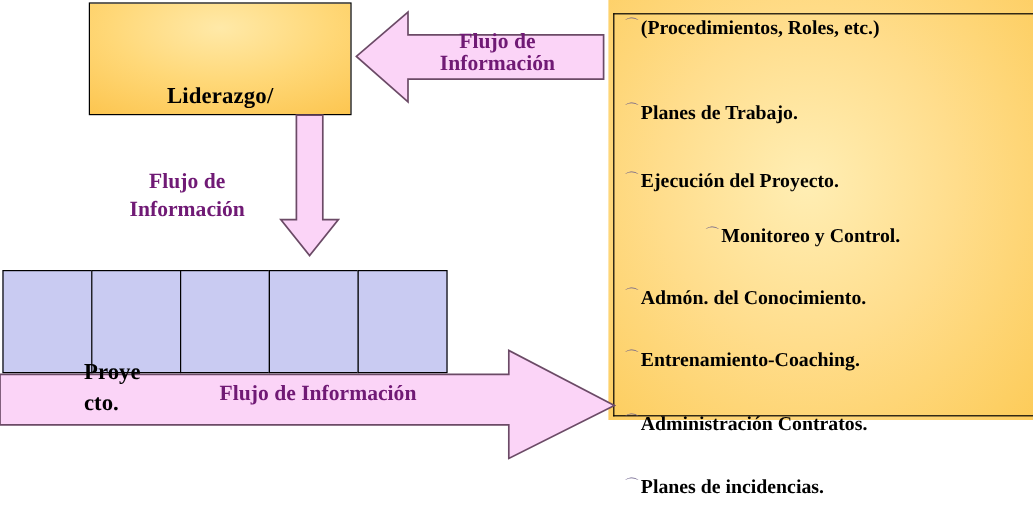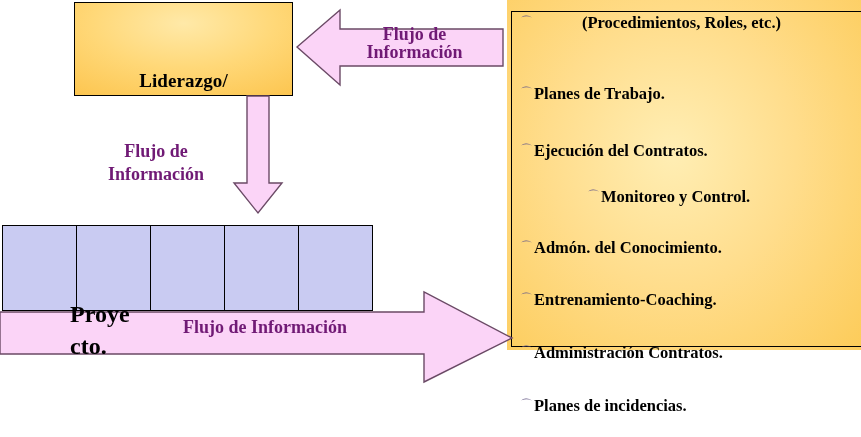--- a/index.html
+++ b/index.html
@@ -73,41 +73,41 @@
   .bullet-mark {
     width: 14px;
     flex: 0 0 14px;
     color: #6b5f8a;
     font-size: 13px;
     font-weight: normal;
     line-height: 1.25;
     font-family: "DejaVu Sans", sans-serif;
   }
   .bullet-text { display: block; }
-  .bullet-text .l2 { display: block; margin-left: 48px; }
+  .bullet-text .l2 { display: block; }
 
   
   #blue-row {
     position: absolute;
     left: 2px; top: 225px;
     display: flex;
     height: 86px;
   }
   .blue-cell {
     width: 75px;
     height: 86px;
     background: #c9cbf2;
     border: 1px solid #000000;
     margin-right: -1px;
     box-sizing: border-box;
   }
   #project-label {
     position: absolute;
     left: 70px; top: 298px;
-    font-size: 24px;
+    font-size: 19px;
     font-weight: bold;
     color: #000000;
     line-height: 1.35;
     z-index: 6;
   }
 
   
   .pink-fill { fill: #fbd4f7; stroke: #6b4a66; stroke-width: 1.4; }
   svg.arrow { position: absolute; overflow: visible; }
 
@@ -143,21 +143,21 @@
     </span>
   </div>
 
   <div class="bullet-row" style="left:520px; top:85px;">
     <span class="bullet-mark">⌒</span>
     <span class="bullet-text">Planes de Trabajo.</span>
   </div>
 
   <div class="bullet-row" style="left:520px; top:142px;">
     <span class="bullet-mark">⌒</span>
-    <span class="bullet-text">Ejecución del Contratos.</span>
+    <span class="bullet-text">Ejecución del Proyecto.</span>
   </div>
 
   <div class="bullet-row" style="left:587px; top:188px;">
     <span class="bullet-mark">⌒</span>
     <span class="bullet-text">Monitoreo y Control.</span>
   </div>
 
   <div class="bullet-row" style="left:520px; top:239px;">
     <span class="bullet-mark">⌒</span>
     <span class="bullet-text">Admón. del Conocimiento.</span>

